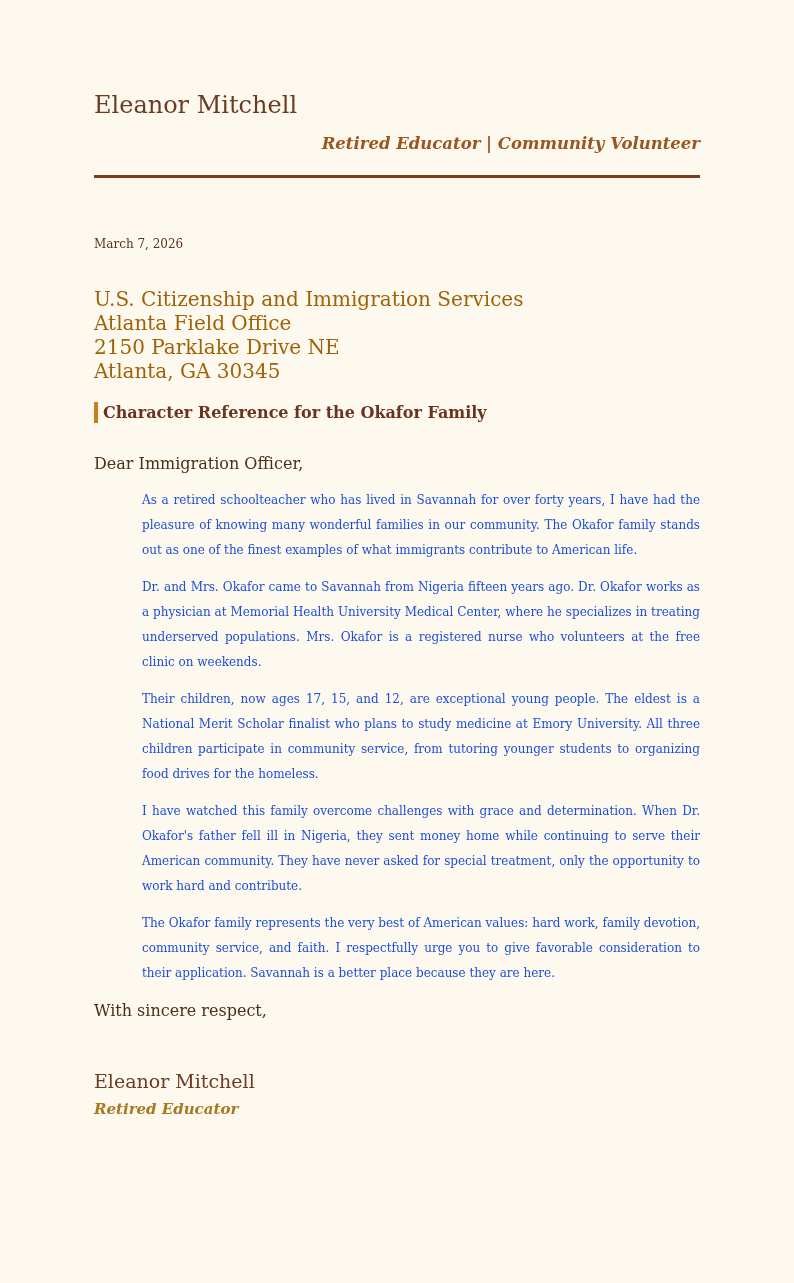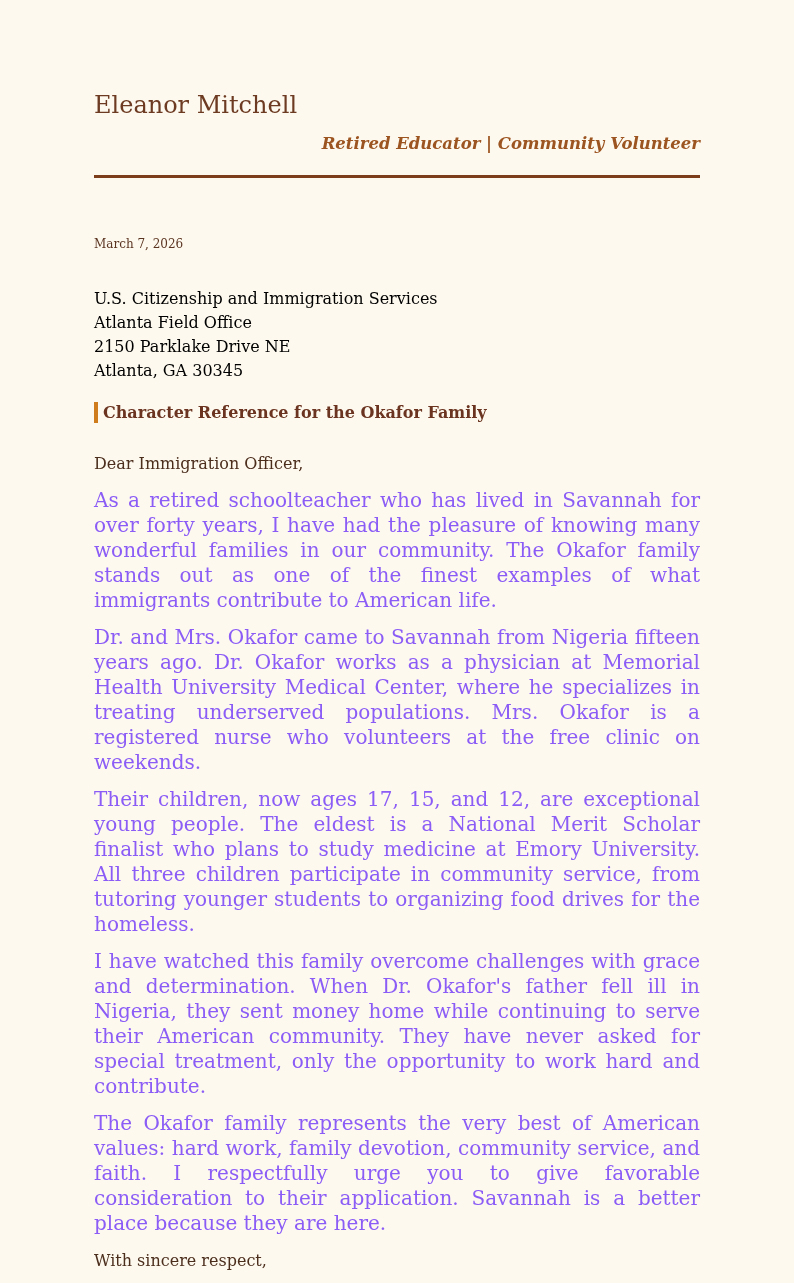--- a/index.html
+++ b/index.html
@@ -57,47 +57,48 @@
   
   .date {
     margin-top: 56px;
     font-size: 12px;
     line-height: 20px;
     color: #5b3421;
   }
 
   .recipient {
     margin-top: 33px;
-    font-size: 16px;
+    font-size: 20px;
     line-height: 24px;
-    color: #000000;
+    color: #a16207;
   }
 
   .subject {
     margin-top: 19px;
     font-size: 16px;
     line-height: 1.35;
     font-weight: 700;
     color: #6b3420;
     border-left: 4px solid #ce7c1c;
     padding-left: 5px;
   }
 
   .salutation {
     margin-top: 28px;
     font-size: 16px;
     line-height: 25px;
   }
 
   .body-paragraphs p {
     margin-top: 12px;
-    font-size: 20px;
+    font-size: 12px;
     line-height: 25px;
     text-align: justify;
-    color: #8b5cf6;
+    color: #1d4ed8;
+    margin-left: 48px;
   }
 
   .closing {
     margin-top: 12px;
     font-size: 16px;
     line-height: 25px;
   }
 
   
   .sig-name {

